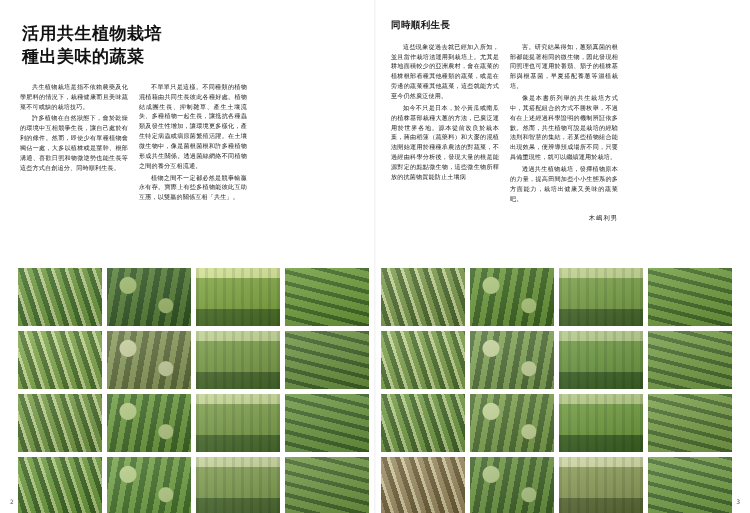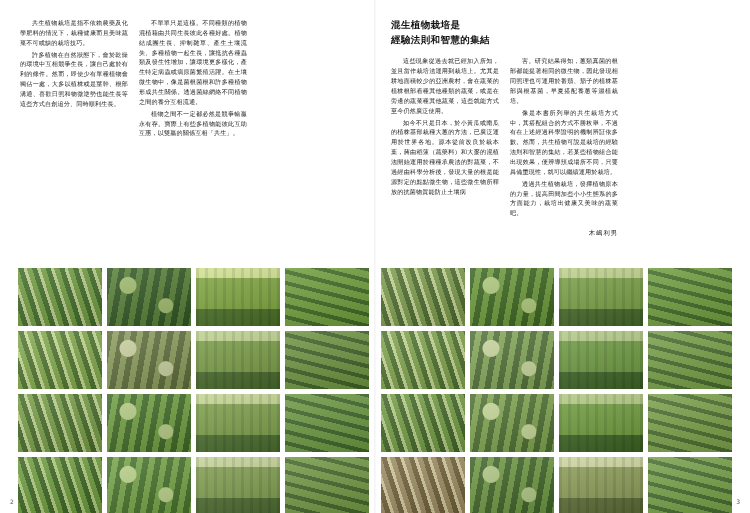--- a/index.html
+++ b/index.html
@@ -152,20 +152,24 @@
     background: linear-gradient(to right, rgba(0,0,0,0.05), rgba(0,0,0,0.02));
   }
 </style>
 </head>
 <body>
 
 <div class="spread">
 
   <div class="page page-left">
 
+    <div class="main-title">
+      <span>活用共生植物栽培</span>
+      <span>種出美味的蔬菜</span>
+    </div>
 
 
     <div class="cols">
       <div class="col">
         <p>共生植物栽培是指不依賴農藥及化學肥料的情況下，栽種健康而且美味蔬菜不可或缺的栽培技巧。</p>
         <p>許多植物在自然狀態下，會於乾燥的環境中互相競爭生長，讓自己處於有利的條件。然而，即使少有單種植物會獨佔一處，大多以植株或是莖幹、根部溝通、喜歡日照和物微逆勢也能生長等這些方式自創追分、同時順利生長。</p>
       </div>
       <div class="col">
         <p>不單單只是這樣。不同種類的植物混植藉由共同生長彼此各種好處。植物結成團生長、抑制雜草、產生土壤流失、多種植物一起生長，讓抵抗各種蟲類及發生性增加，讓環境更多樣化，產生特定病蟲或病原菌繁殖活躍。在土壤微生物中，像是菌根菌根和許多種植物形成共生關係。透過菌絲網絡不同植物之間的養分互相流通。</p>
         <p>植物之間不一定都必然是競爭輸贏永有存。寶際上有些多植物能彼此互助互惠，以雙贏的關係互相「共生」。</p>
@@ -222,22 +226,21 @@
           <i style="left: 0px; top: 0px; width: 100%; height: 100%; background: linear-gradient(160deg, rgba(255, 255, 255, 0.16), rgba(0, 0, 0, 0.14));"></i>
         </div>
       </div>
 
     <div class="pagenum pagenum-left">2</div>
   </div>
 
   <div class="page page-right">
 
     <div class="section-head-right">
-      <div>混生植物栽培是</div>
-      <div>經驗法則和智慧的集結</div>
+      <div>同時順利生長</div>
     </div>
 
     <div class="right-cols" style="margin-top:9px;">
       <div class="rcol">
         <p>這些現象從過去就已經加入所知，並且當作栽培法運用到栽培上。尤其是耕地面積較少的亞洲農村，會在蔬菜的植株根部看種其他種類的蔬菜，或是在旁邊的蔬菜種其他蔬菜，這些就能方式至今仍然廣泛使用。</p>
         <p>如今不只是日本，於小黃瓜或南瓜的植株基部栽種大蔥的方法，已廣泛運用於世界各地。源本從前改良於栽本葉，蔣由稻蓮（蔬藥料）和大麥的混植法開始運用於種種承農法的對蔬菜，不過經由科學分析後，發現大量的根是能源對定的點點微生物，這些微生物所釋放的抗菌物質能防止土壤病</p>
       </div>
       <div class="rcol">
         <p>害。研究結果得知，蔥類真菌的根部都能提著相同的微生物，因此發現相同照理也可運用於番茄、茄子的植株基部與根基菌，早夏搭配養蔥等濕植栽培。</p>
         <p>像是本書所列舉的共生栽培方式中，其搭配組合的方式不勝枚舉，不過有在上述經過科學證明的機制辨証依多數。然而，共生植物可說是栽培的經驗法則和智慧的集結，若某些植物組合能出現效果，便辨導預成場所不同，只要具備重現性，就可以繼續運用於栽培。</p>

